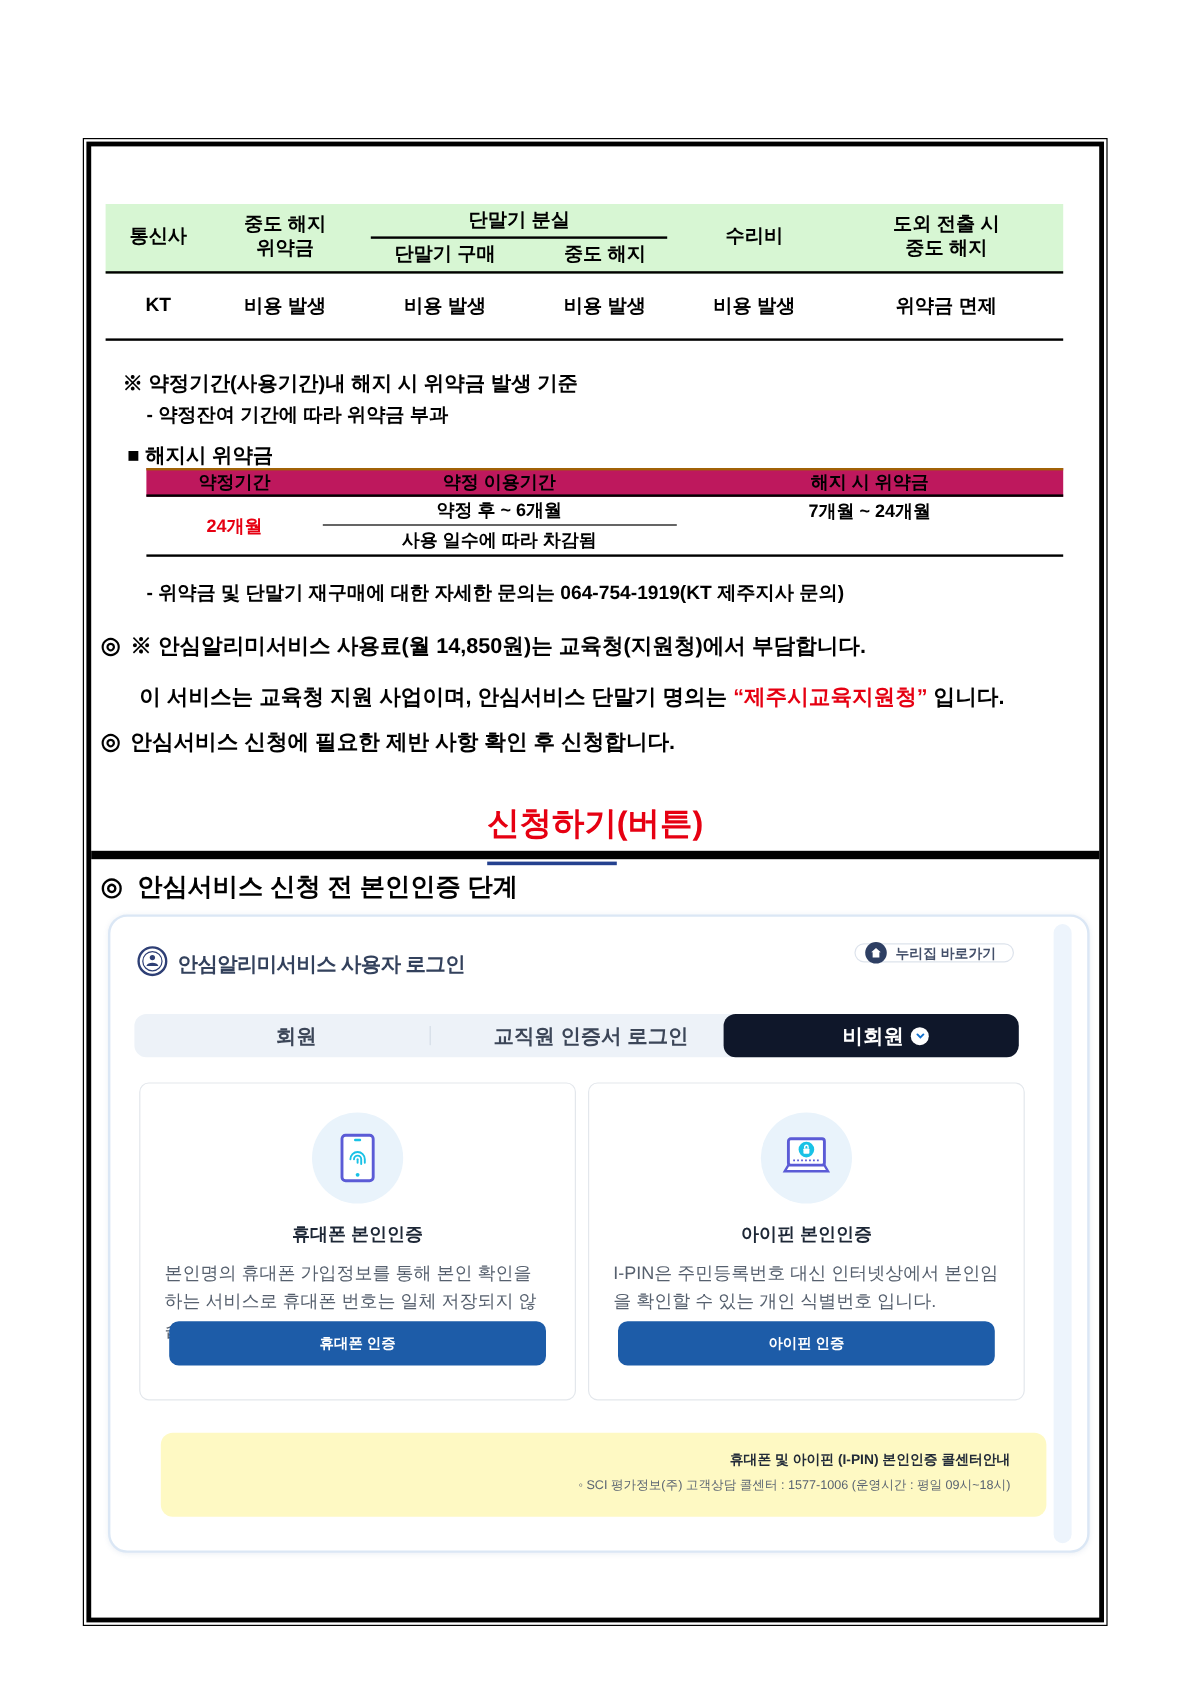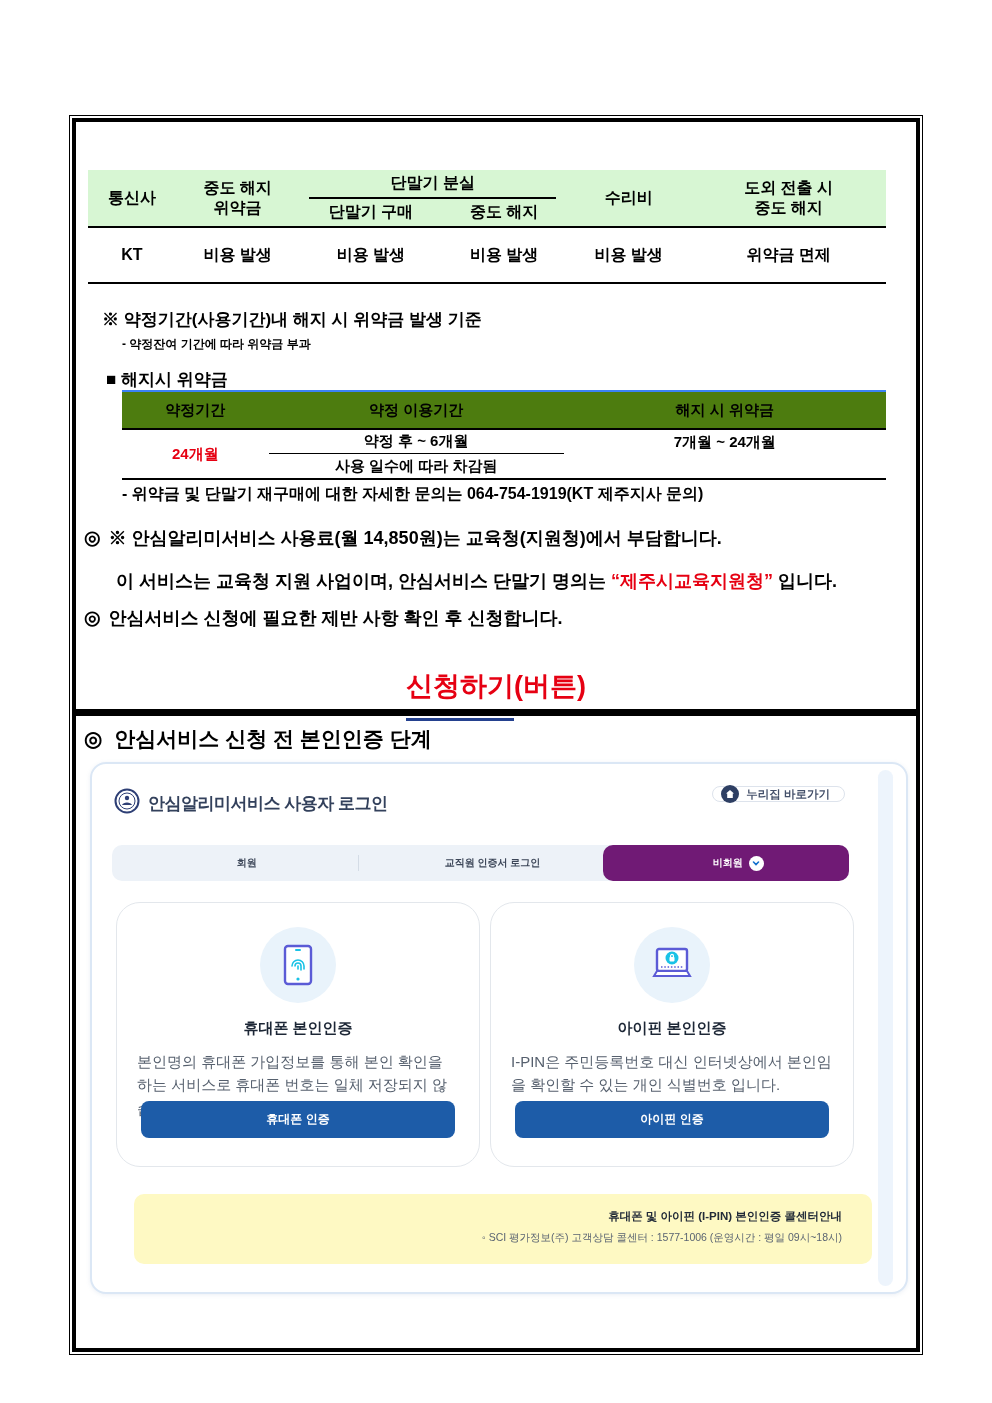--- a/index.html
+++ b/index.html
@@ -29,28 +29,28 @@
   .loss-sub { flex:1; display:grid; grid-template-columns:53.6% 46.4%; }
   .loss-sub div { display:flex; align-items:center; justify-content:center; }
   .t1-row {
     display:grid; grid-template-columns:11% 15.5% 17.9% 15.5% 15.7% 24.4%;
     height:56px; border-bottom:2px solid #000;
   }
   .t1-row div { display:flex; align-items:center; justify-content:center; }
 
   
   .note1 { left:26px; top:186px; font-size:17px; }
-  .note1-sub { left:46px; top:214px; font-size:12px; }
+  .note1-sub { left:46px; top:214px; font-size:16px; }
   .penalty-heading { left:30px; top:246px; font-size:17px; }
 
   
   .t2 { left:46px; top:268px; width:764px; font-size:15px; }
   .t2-head {
     display:grid; grid-template-columns:19.2% 38.6% 42.2%;
-    background:#4d7c0f; height:40px; border-top:2px solid #3b82f6; border-bottom:2px solid #000;
+    background:#be185d; height:24px; border-top:2px solid #a16207; border-bottom:2px solid #000;
   }
   .t2-head div { display:flex; align-items:center; justify-content:center; }
   .t2-body {
     display:grid; grid-template-columns:19.2% 38.6% 42.2%; grid-template-rows:24px 24px;
     border-bottom:2px solid #000;
   }
   .t2-body div { display:flex; align-items:center; justify-content:center; }
   .t2-period { grid-row:1/3; color:#e60012; }
   .t2-r1 { border-bottom:1.5px solid #000; }
 
@@ -86,30 +86,30 @@
     border:1px solid #dde3ec; border-radius:16px; background:#fff;
     display:flex; align-items:center; gap:7px; cursor:pointer;
   }
   .home-pill .home-circ { width:18px; height:18px; border-radius:50%; background:#2e3f63; display:flex; align-items:center; justify-content:center; }
   .home-pill span.lbl { font-size:11.5px; color:#44506a; font-weight:700; }
 
   .tabbar {
     position:absolute; left:20px; top:81px; width:737px; height:36px;
     background:#edf2f8; border-radius:10px; display:flex;
   }
-  .tab { flex:1; display:flex; align-items:center; justify-content:center; font-size:10px; font-weight:700; color:#3c4works658; color:#3c4658; cursor:pointer; position:relative;padding-left:24px; }
+  .tab { flex:1; display:flex; align-items:center; justify-content:center; font-size:17px; font-weight:700; color:#3c4works658; color:#3c4658; cursor:pointer; position:relative;padding-left:24px; }
   .tab.t2nd::before { content:""; position:absolute; left:0; top:10px; height:16px; width:1px; background:#d4dce6; }
   .tab.active {
-    background:#701a75; color:#fff; border-radius:10px; gap:6px;
+    background:#0f172a; color:#fff; border-radius:10px; gap:6px;
   }
   .chev-circ { width:15px; height:15px; border-radius:50%; background:#fff; display:flex; align-items:center; justify-content:center; }
 
   .cards { position:absolute; left:24px; top:138px; width:738px; display:flex; gap:10px; }
   .card {
-    flex:1; height:265px; background:#fff; border:1px solid #e3e7ec; border-radius:24px;
+    flex:1; height:265px; background:#fff; border:1px solid #e3e7ec; border-radius:8px;
     position:relative; text-align:center;
   }
   .icon-circle {
     width:76px; height:76px; border-radius:50%; background:#e9f3fb;
     margin:24px auto 0; display:flex; align-items:center; justify-content:center;
   }
   .card-title { margin-top:16px; font-size:15px; font-weight:700; color:#1d2736; }
   .card-desc { margin:12px 20px 0; font-size:15px; line-height:1.55; color:#56606e; text-align:left; font-weight:400; }
   .card-btn {
     position:absolute; left:24px; right:24px; bottom:28px; height:37px;

